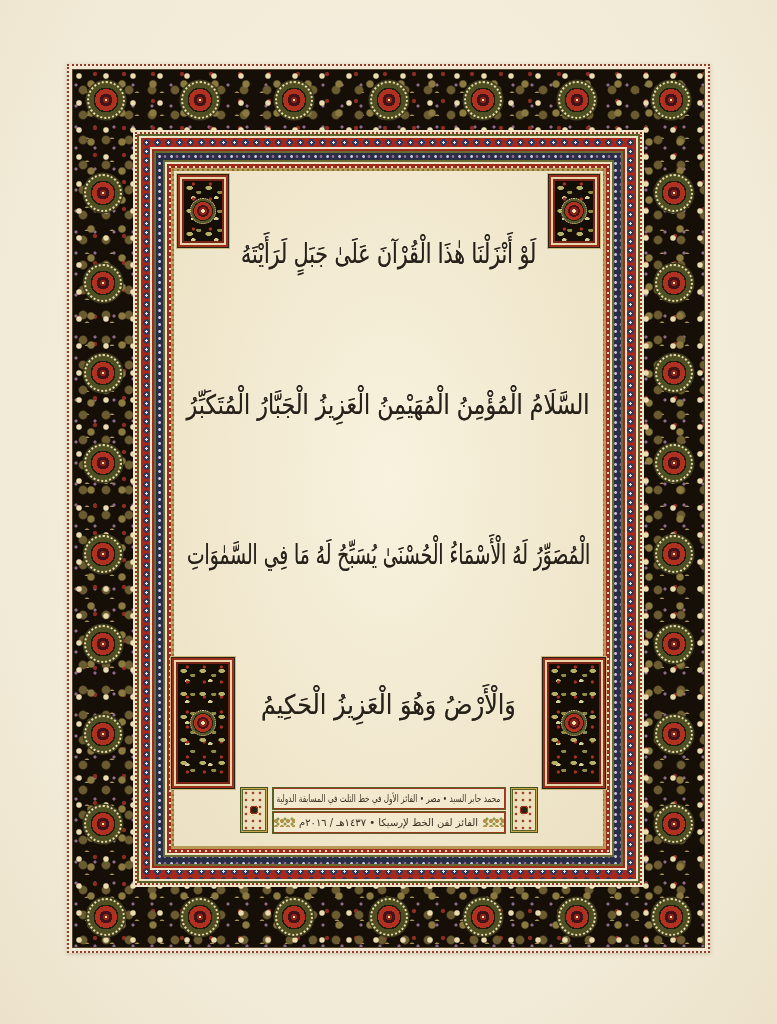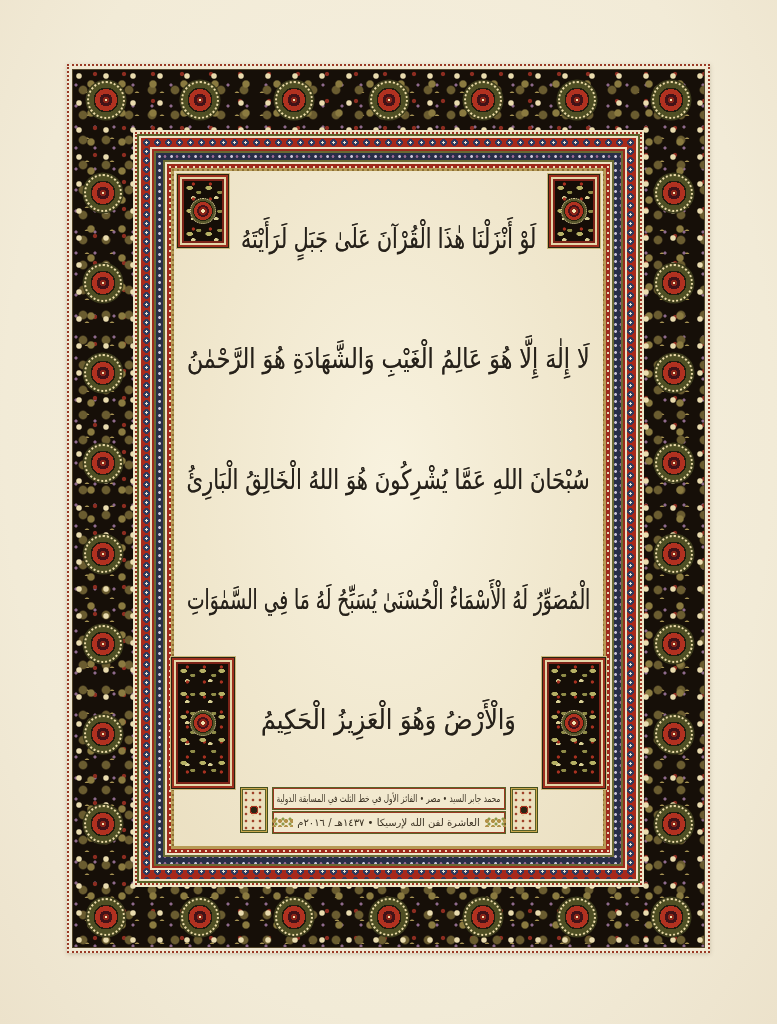--- a/index.html
+++ b/index.html
@@ -135,41 +135,38 @@
       <div class="text-area" dir="rtl">
         <div class="panel p-tl"></div>
         <div class="panel p-tr"></div>
         <div class="panel p-bl"></div>
         <div class="panel p-br"></div>
 
         <div class="line l1">
                                     <span class="fit" style="transform: scaleX(0.758355); transform-origin: center center;">لَوْ أَنْزَلْنَا هٰذَا الْقُرْآنَ عَلَىٰ جَبَلٍ لَرَأَيْتَهُ</span>
                                   </div>
         <div class="line">
-                                    <span class="fit" style="transform: scaleX(0.820774); transform-origin: center center;">لَا إِلٰهَ إِلَّا هُوَ عَالِمُ الْغَيْبِ وَالشَّهَادَةِ هُوَ الرَّحْمٰنُ</span>
-                                  </div>
-        <div class="line">
-                                    <span class="fit" style="transform: scaleX(0.784047); transform-origin: center center;">سُبْحَانَ اللهِ عَمَّا يُشْرِكُونَ هُوَ اللهُ الْخَالِقُ الْبَارِئُ</span>
+                                    <span class="fit" style="transform: scaleX(0.822449); transform-origin: center center;">السَّلَامُ الْمُؤْمِنُ الْمُهَيْمِنُ الْعَزِيزُ الْجَبَّارُ الْمُتَكَبِّرُ</span>
                                   </div>
         <div class="line">
                                     <span class="fit" style="transform: scaleX(0.691252); transform-origin: center center;">الْمُصَوِّرُ لَهُ الْأَسْمَاءُ الْحُسْنَىٰ يُسَبِّحُ لَهُ مَا فِي السَّمٰوَاتِ</span>
                                   </div>
         <div class="line l9">
                                     <span class="fit" style="transform: scaleX(0.882353); transform-origin: center center;">وَالْأَرْضُ وَهُوَ الْعَزِيزُ الْحَكِيمُ</span>
                                   </div>
 
         <div class="colophon">
           <div class="panel-light"></div>
           <div class="strips">
             <div class="strip">
               <span class="fit" dir="rtl" style="transform: scaleX(0.729642); transform-origin: center center;">محمد جابر السيد • مصر • الفائز الأول في خط الثلث في المسابقة الدولية</span>
             </div>
             <div class="strip">
               <span class="flourish"></span>
-              <span class="fit" dir="rtl">العاشرة لفن الله لإرسيكا • ١٤٣٧هـ / ٢٠١٦م</span>
+              <span class="fit" dir="rtl">الفائز لفن الخط لإرسيكا • ١٤٣٧هـ / ٢٠١٦م</span>
               <span class="flourish"></span>
             </div>
           </div>
           <div class="panel-light"></div>
         </div>
       </div>
 
     </div>
                             </div>
                           </div>

